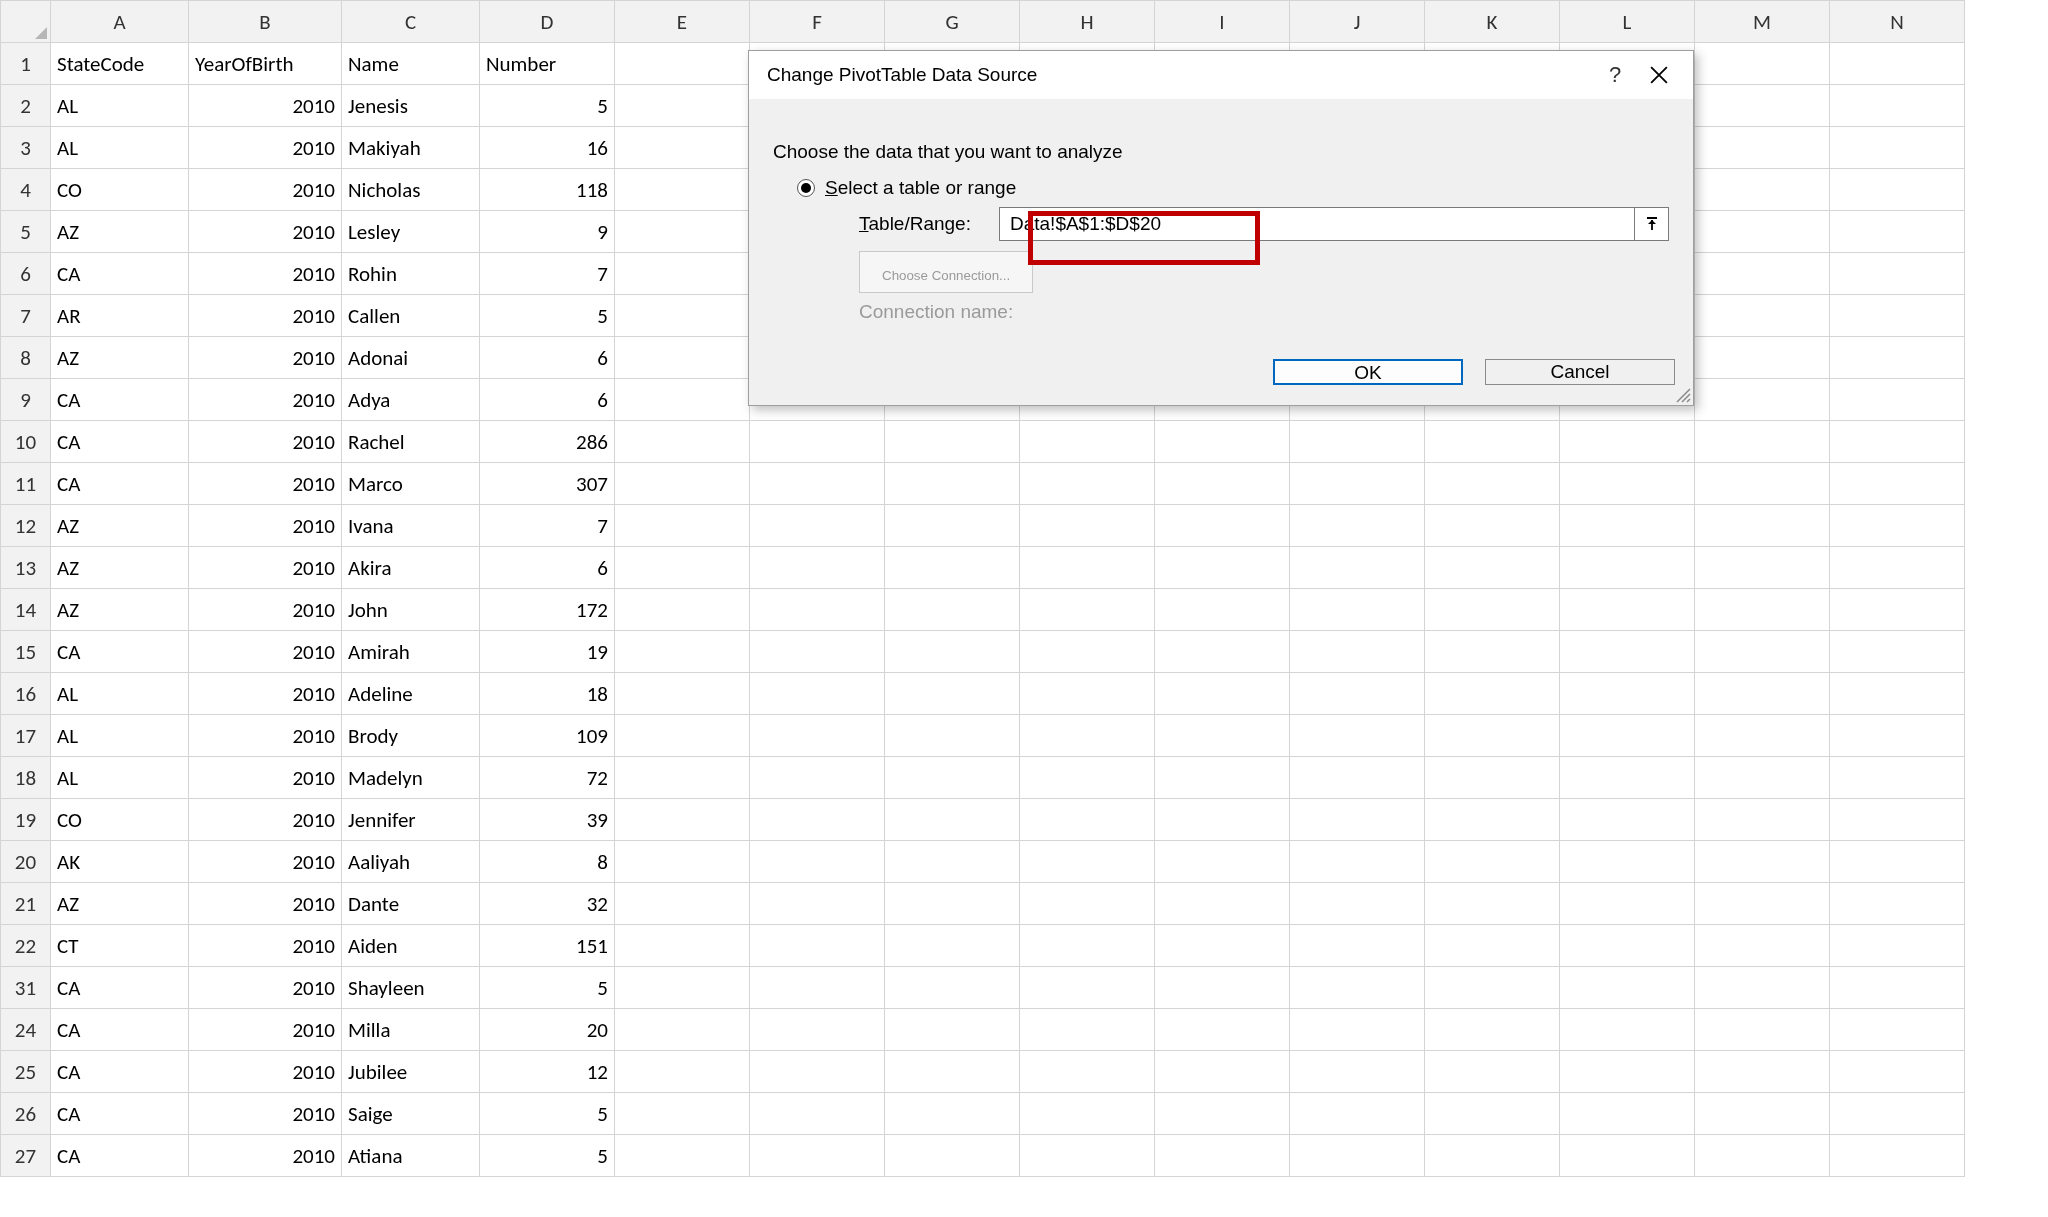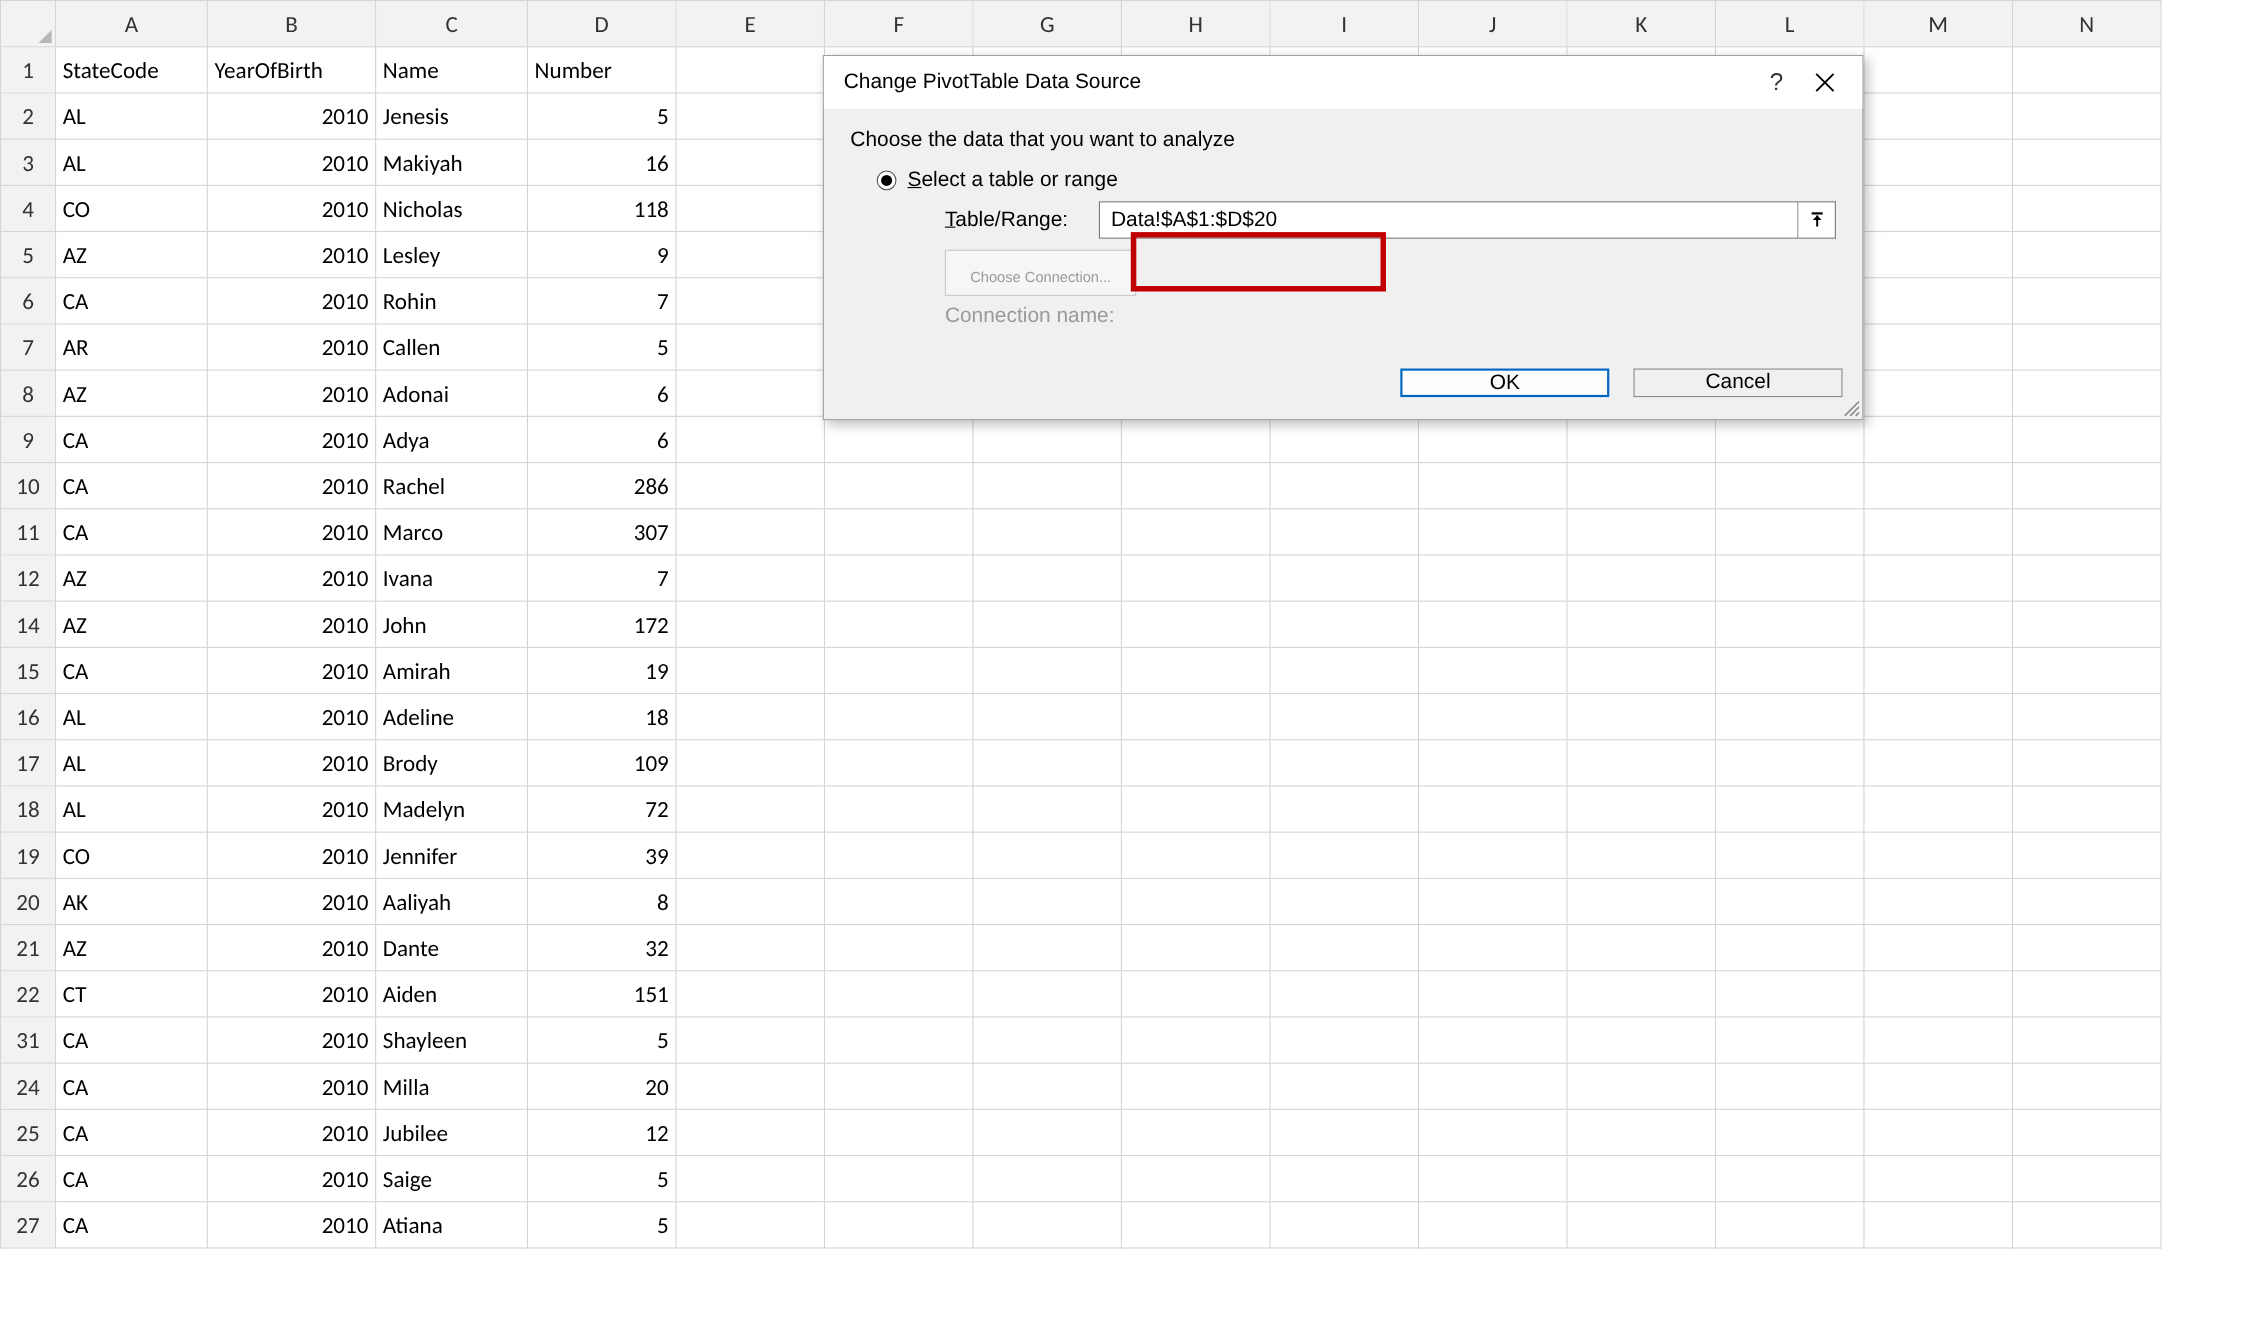--- a/index.html
+++ b/index.html
@@ -85,21 +85,21 @@
   .titlebar .help, .titlebar .close {
     width: 44px; height: 40px;
     display: flex; align-items:center; justify-content:center;
     color:#333;
   }
   .titlebar .help { font-size: 22px; }
   .titlebar .close svg { width:18px; height:18px; }
   .dialog-body {
     padding: 18px 24px 8px 24px;
   }
-  .instruction { margin-bottom: 14px; }
+  .instruction { margin-bottom: 14px; margin-top: 24px; }
   .opt-row {
     display:flex; align-items:center; gap:10px; margin: 6px 0 8px 24px;
   }
   .radio {
     width:18px;height:18px;border:1px solid #555;border-radius:50%;
     display:inline-flex;align-items:center;justify-content:center;
     background:#fff;
   }
   .radio.selected::after{
     content:"";width:10px;height:10px;background:#000;border-radius:50%;
@@ -395,20 +395,37 @@
         <td class="txt-left"></td>
         <td class="txt-left"></td>
         <td class="txt-left"></td>
         <td class="txt-left"></td>
         <td class="txt-left"></td>
         <td class="txt-left"></td>
         <td class="txt-left"></td>
         <td class="txt-left"></td>
       </tr>
       <tr>
+        <td class="row-hdr">13</td>
+        <td class="txt-left">AZ</td>
+        <td class="txt-right">2010</td>
+        <td class="txt-left">Akira</td>
+        <td class="txt-right">6</td>
+        <td class="txt-left"></td>
+        <td class="txt-left"></td>
+        <td class="txt-left"></td>
+        <td class="txt-left"></td>
+        <td class="txt-left"></td>
+        <td class="txt-left"></td>
+        <td class="txt-left"></td>
+        <td class="txt-left"></td>
+        <td class="txt-left"></td>
+        <td class="txt-left"></td>
+      </tr>
+      <tr>
         <td class="row-hdr">14</td>
         <td class="txt-left">AZ</td>
         <td class="txt-right">2010</td>
         <td class="txt-left">John</td>
         <td class="txt-right">172</td>
         <td class="txt-left"></td>
         <td class="txt-left"></td>
         <td class="txt-left"></td>
         <td class="txt-left"></td>
         <td class="txt-left"></td>

